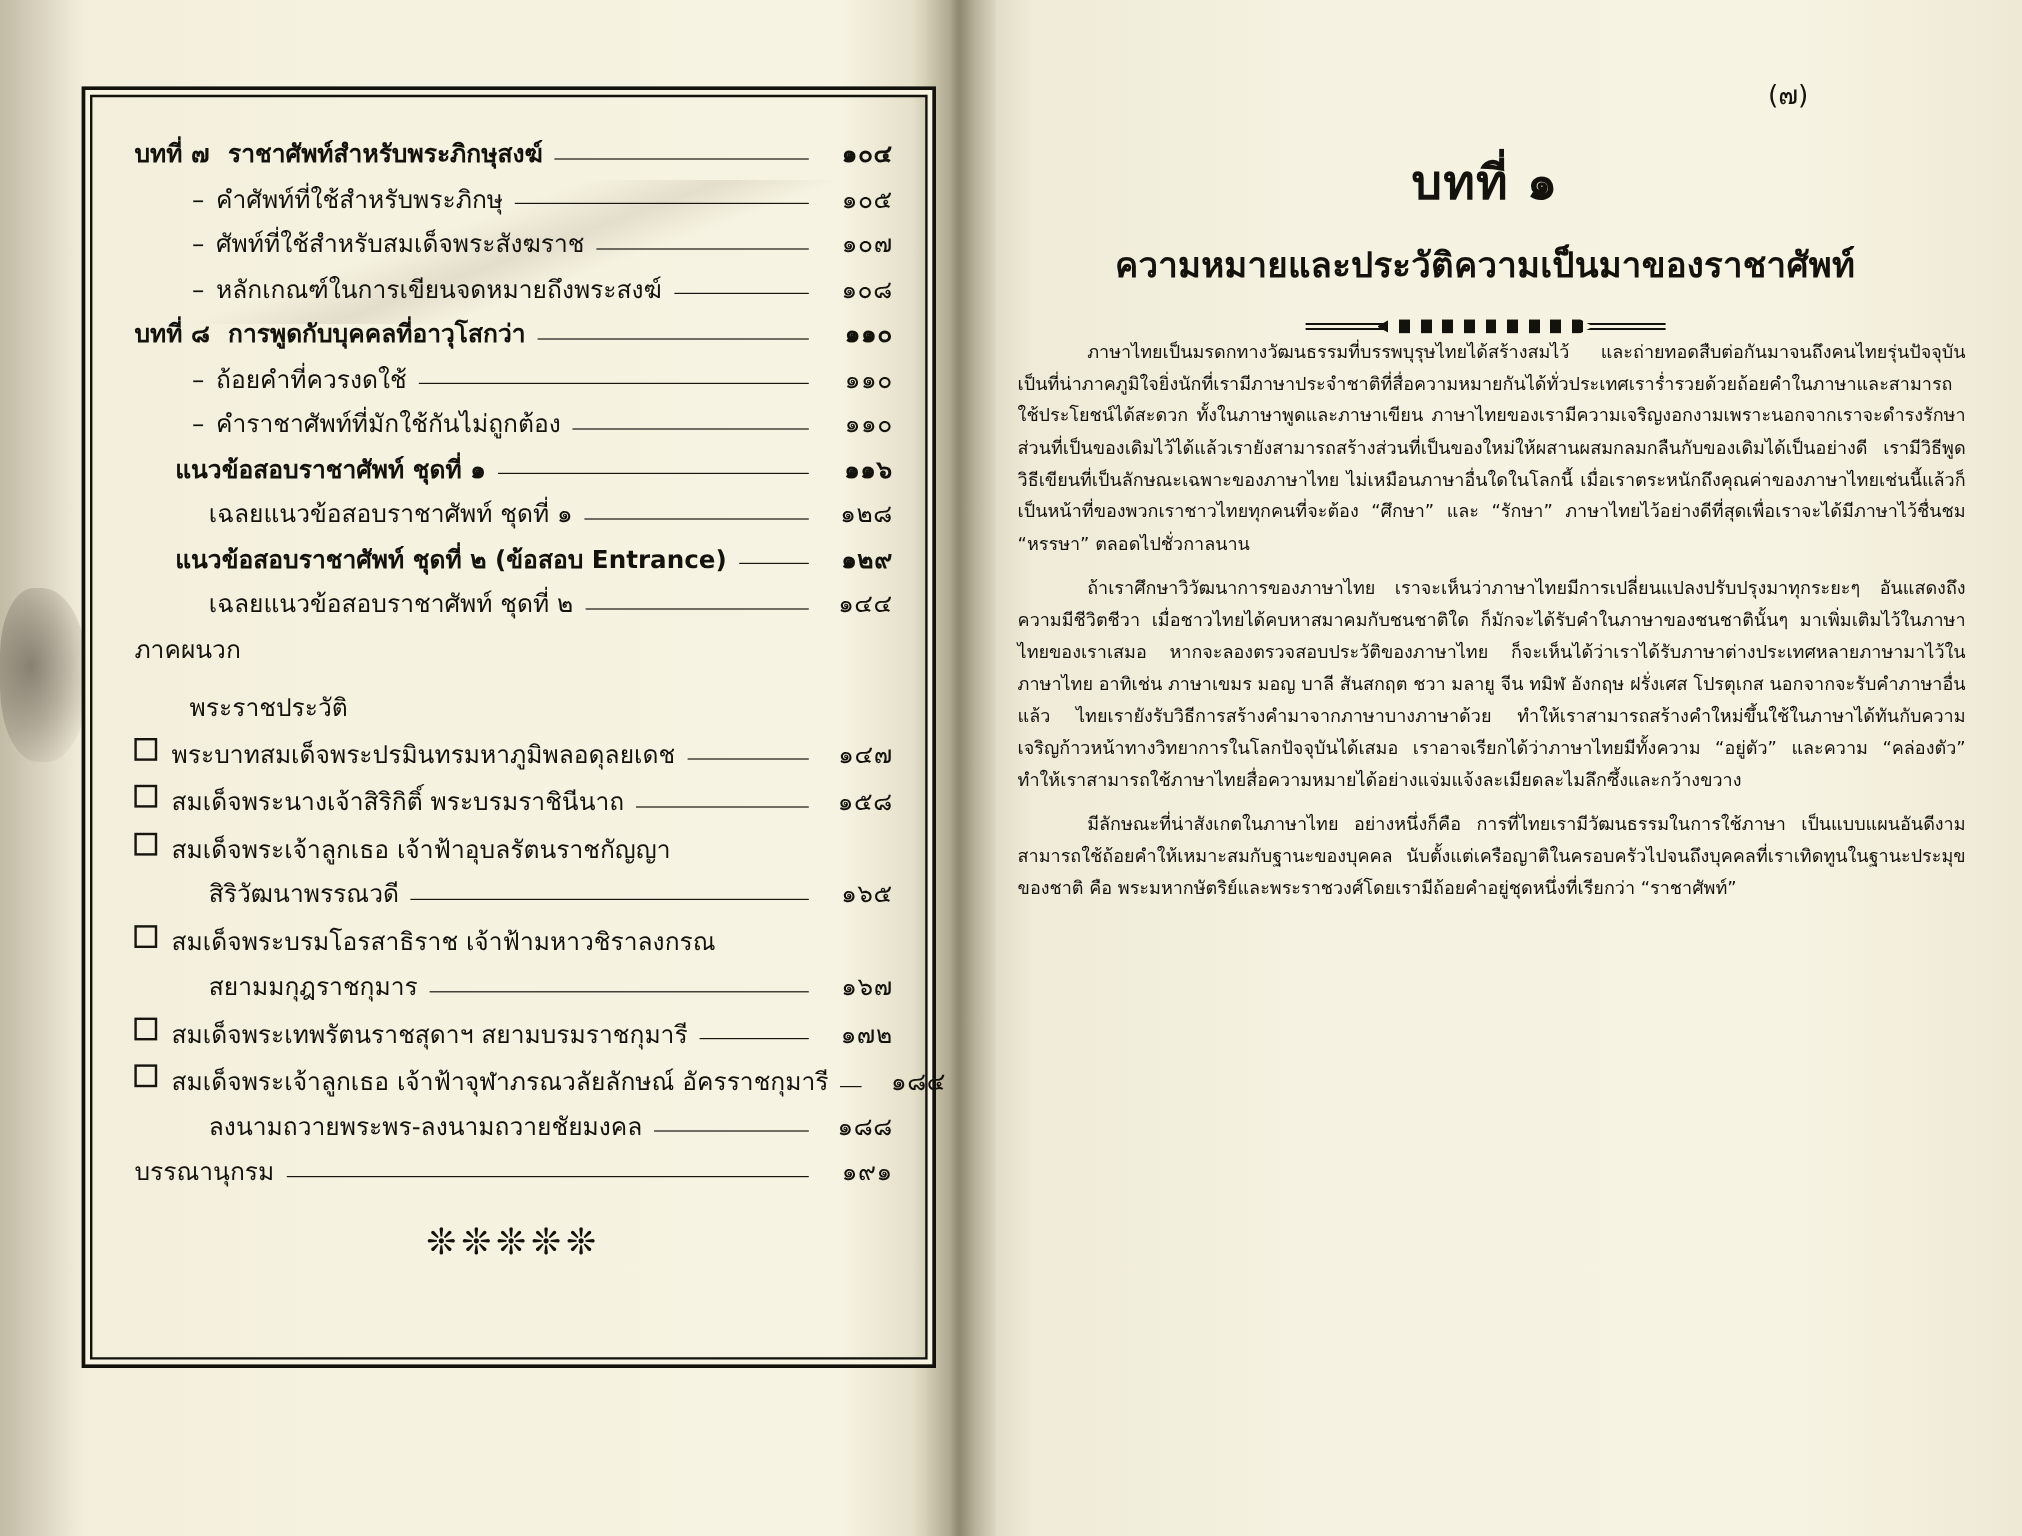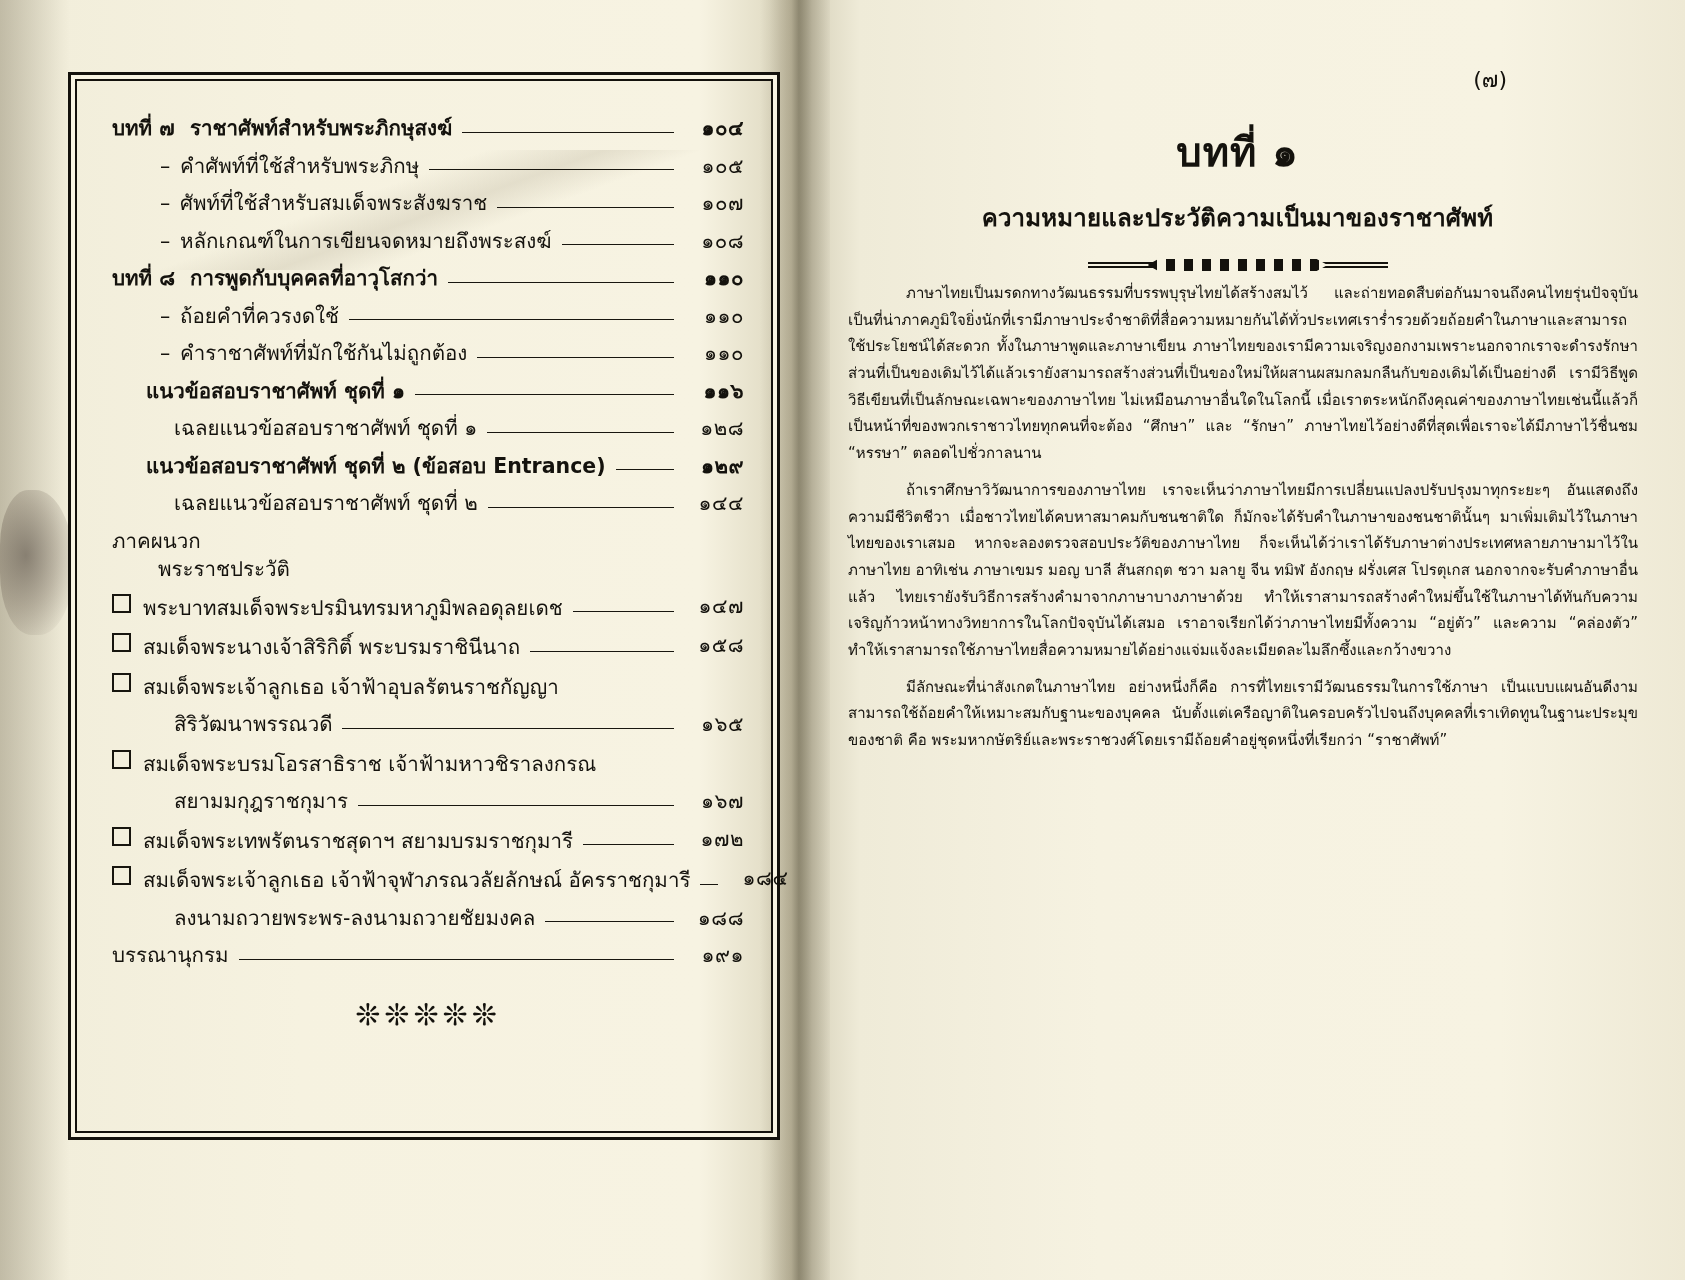--- a/index.html
+++ b/index.html
@@ -75,20 +75,21 @@
     width: 700px; height: 1020px;
     padding: 18px 24px 0 44px;
     box-sizing: border-box;
     color: #14120d;
     font-size: 20.5px;
     line-height: 1.0;
   }
 
   .row {
     display: flex;
+    align-items: flex-end;
     margin-bottom: 17px;
     white-space: nowrap;
   }
   .row .lbl { flex: 0 0 auto; }
   .row .lead {
     flex: 1 1 auto;
     border-bottom: 1.6px solid #18160f;
     margin: 0 8px 6px 10px;
     min-width: 18px;
   }
@@ -101,21 +102,21 @@
   .chap { font-weight: 700; }
   .chap .num { display: inline-block; min-width: 78px; }
   .sub { padding-left: 48px; }
   .sub2 { padding-left: 62px; }
   .sub3 { padding-left: 34px; }
   .dash { display: inline-block; width: 20px; }
   .bold { font-weight: 700; }
   .nolead .lead { border-bottom: none; }
 
   .plain { margin-bottom: 17px; white-space: nowrap; }
-  .appendix-title { margin-bottom: 8px; }
+  .appendix-title { margin-bottom: 29px; }
   .appendix-sub { padding-left: 46px; margin-bottom: 16px; }
 
   .sq {
     display: inline-block;
     width: 15px; height: 15px;
     border: 2.4px solid #17150e;
     margin-right: 12px;
     position: relative;
     top: -2px;
   }
@@ -142,21 +143,21 @@
   }
   .chapter-head {
     position: absolute;
     left: 0; right: 40px; top: 120px;
     text-align: center;
   }
   .chapter-head .c1 {
     font-size: 40px; font-weight: 700; letter-spacing: 1px;
   }
   .chapter-head .c2 {
-    font-size: 24px; font-weight: 700; margin-top: 14px; letter-spacing: 0.2px;
+    font-size: 29px; font-weight: 700; margin-top: 14px; letter-spacing: 0.2px;
   }
   .rule-orn {
     margin: 22px auto 0 auto;
     width: 300px; height: 12px;
     background:
       linear-gradient(to bottom, transparent 0, transparent 3px, #14120d 3px, #14120d 5px, transparent 5px, transparent 7px, #14120d 7px, #14120d 9px, transparent 9px);
     position: relative;
   }
   .rule-orn:before {
     content: "";

